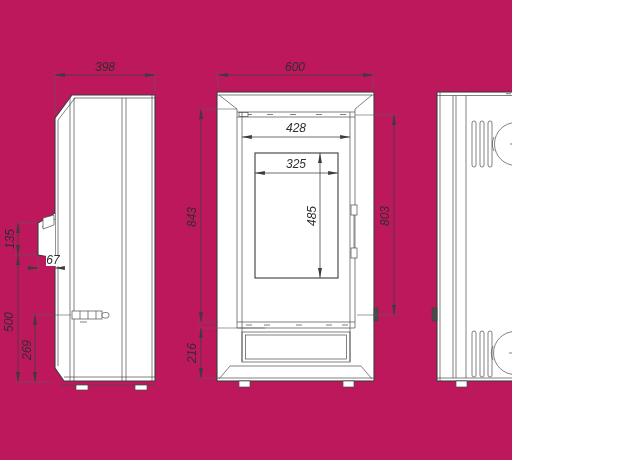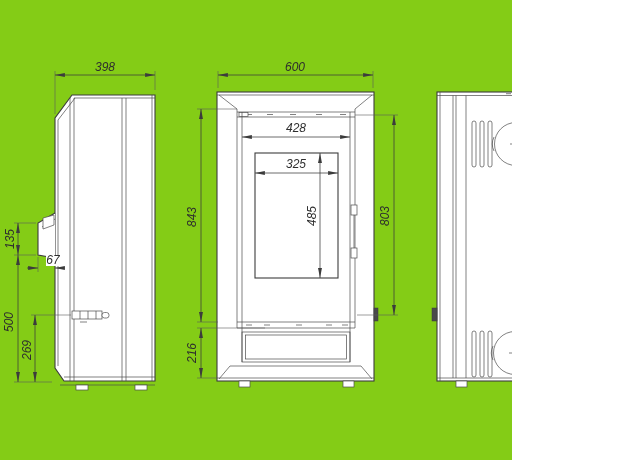--- a/index.html
+++ b/index.html
@@ -1,16 +1,16 @@
 <!DOCTYPE html>
 <html><head>
 <meta charset="utf-8">
 <style>
   html,body{margin:0;padding:0;background:#ffffff;}
-  .stage{position:relative;width:512px;height:460px;background:#84cc16;overflow:hidden;
+  .stage{position:relative;width:512px;height:460px;background:#be185d;overflow:hidden;
          font-family:"Liberation Sans",sans-serif;}
   svg{display:block;}
   .ol{stroke:#3c3c3c;stroke-width:1.1;fill:none;stroke-linejoin:miter;}
   .olf{stroke:#3c3c3c;stroke-width:1.1;fill:#ffffff;}
   .il{stroke:#4a4a4a;stroke-width:0.7;fill:none;}
   .ilf{stroke:#4a4a4a;stroke-width:0.7;fill:#ffffff;}
   .dim{stroke:#3c3c3c;stroke-width:0.75;fill:none;}
   .ext{stroke:#5a5a5a;stroke-width:0.6;fill:none;}
   .tab{fill:#4a4a4a;stroke:#3c3c3c;stroke-width:0.5;}
   .dtxt{font-family:"Liberation Sans",sans-serif;font-style:italic;font-size:12px;

